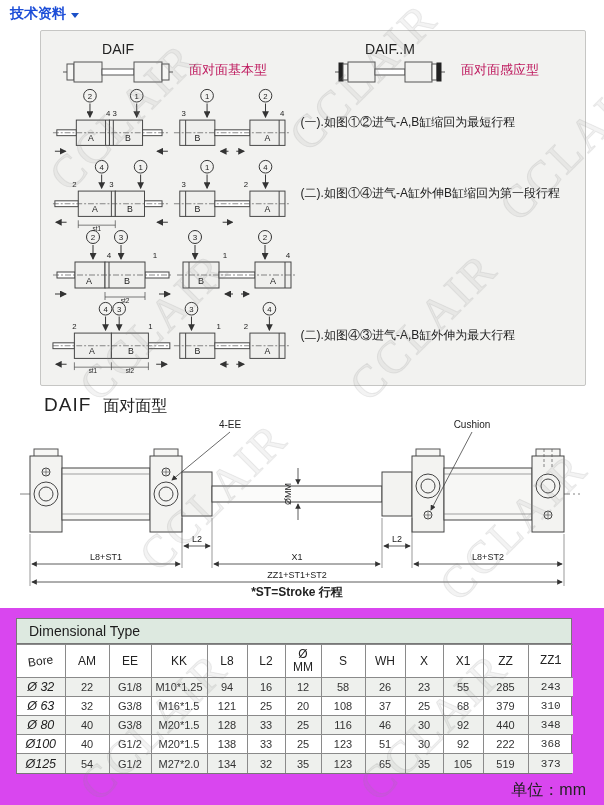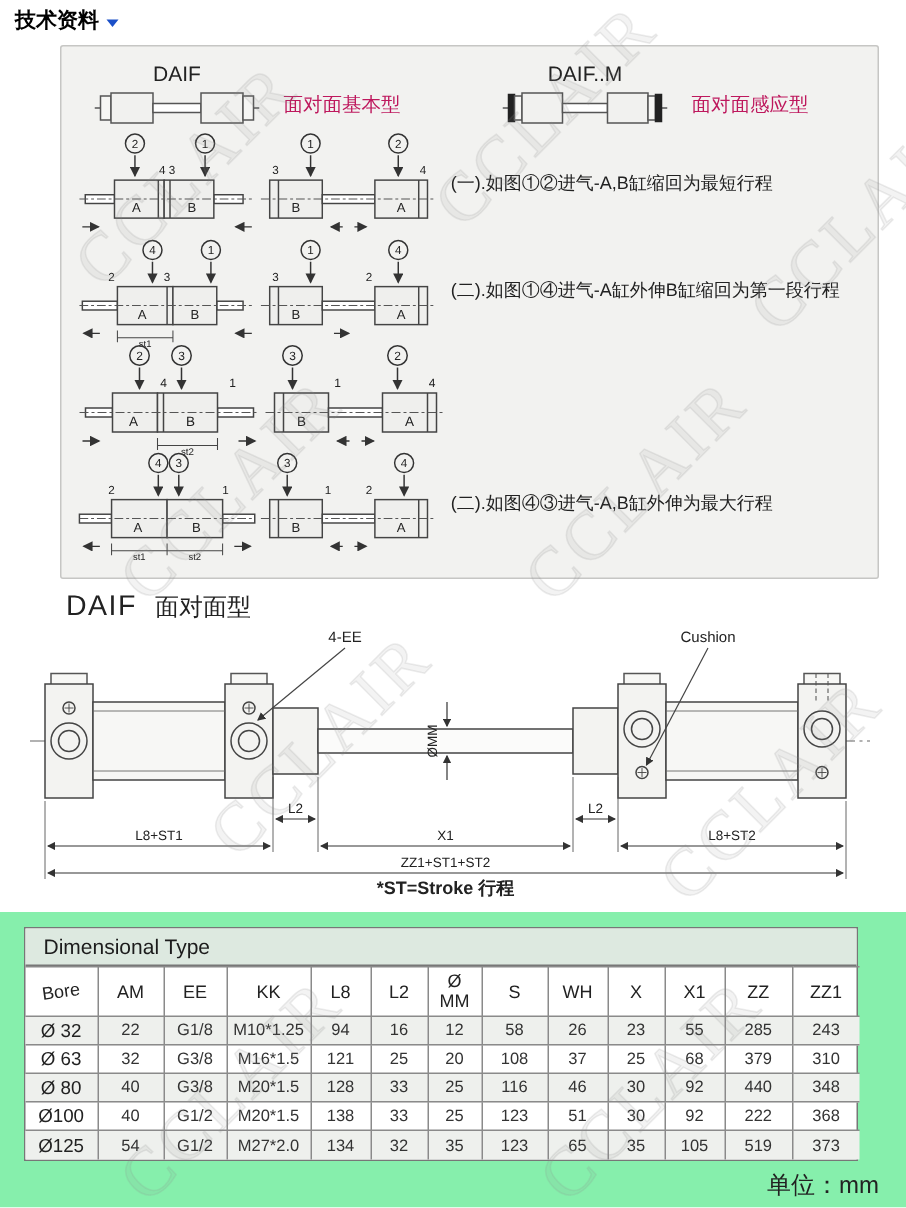--- a/index.html
+++ b/index.html
@@ -1,20 +1,20 @@
 <!DOCTYPE html>
 <html><head>
 <meta charset="utf-8">
 <style>
   * { margin:0; padding:0; box-sizing:border-box; }
   body { font-family:"Liberation Sans", sans-serif; background:#fff; }
   .page { position:relative; width:604px; height:805px; background:#fff; overflow:hidden; }
 
   
-  .page-title { position:absolute; top:5px; left:10px; color:#000000; font-size:14px; font-weight:bold; cursor:pointer; display:flex; align-items:center; gap:5px;justify-content:space-between; }
+  .page-title { position:absolute; top:5px; left:10px; color:#1d4ed8; font-size:14px; font-weight:bold; cursor:pointer; display:flex; align-items:center; gap:5px;justify-content:space-between; }
   .caret { width:0; height:0; border-left:4px solid transparent; border-right:4px solid transparent; border-top:5px solid #1b50c8; display:inline-block; margin-top:2px; }
 
   
   .wm { position:absolute; font-family:"Liberation Serif", serif; font-size:46px; letter-spacing:3px; color:rgba(140,140,140,0.10); -webkit-text-stroke:1px rgba(140,140,140,0.16); transform:rotate(-45deg); pointer-events:none; z-index:5; }
 
   
   .panel { position:absolute; top:30px; left:40px; width:546px; height:356px; background:#f2f2f0; border:1px solid #c6c6c4; border-radius:2px; }
   .ov-row { display:flex; padding:10px 0 0 0; }
   .ov-group { display:flex; align-items:center; width:50%; }
   .ov-cyl { display:flex; flex-direction:column; align-items:center; margin-left:22px; }
@@ -25,31 +25,31 @@
   .seq-caption { font-size:12px; color:#222; width:300px; padding-left:8px; line-height:1.35; }
   svg text { font-family:"Liberation Sans", sans-serif; fill:#222; }
 
   
   .drw-title { position:absolute; top:394px; left:44px; display:flex; align-items:baseline; gap:12px; }
   .drw-model { font-size:19px; color:#222; letter-spacing:1px; }
   .drw-name { font-size:16px; color:#222; }
   .drw-svg { position:absolute; top:416px; left:20px; }
 
   
-  .table-panel { position:absolute; top:608px; left:0; width:604px; height:197px; background:#86efac; }
+  .table-panel { position:absolute; top:608px; left:0; width:604px; height:197px; background:#d946ef; }
   .tbl-wrap { position:absolute; top:10px; left:16px; width:556px; border:1px solid #777; background:#fff; }
   .tbl-caption { background:#dde9e0; border-bottom:1px solid #777; font-size:14px; color:#1c1c1c; padding:4px 0 4px 12px; }
   table { border-collapse:collapse; width:100%; table-layout:fixed; }
   th { font-weight:normal; font-size:12px; color:#222; border:1px solid #8a8a8a; padding:3px 1px; height:32px; vertical-align:middle; text-align:center; white-space:pre-line; line-height:1.1; }
   td { font-size:11px; color:#333; border:1px solid #8a8a8a; text-align:center; padding:2px 1px; height:19px; }
   tbody tr:nth-child(odd) { background:#eef0ed; }
-  td.bore { font-size:12.5px; color:#222; }
+  td.bore { font-size:12.5px; color:#222;font-style:italic; }
   .th-bore span { display:inline-block; transform:rotate(-8deg); }
   table tr th:first-child, table tr td:first-child { border-left:none; }
-  table tr th:last-child, table tr td:last-child { border-right:none; }
+  table tr th:last-child, table tr td:last-child { border-right:none;font-family:Liberation Mono, monospace; }
   tbody tr:last-child td { border-bottom:none; }
   .unit-note { position:absolute; right:18px; bottom:4px; font-size:16px; color:#222; }
 </style>
 </head>
 <body>
 
 <div class="page">
 
   
   <svg width="0" height="0">

